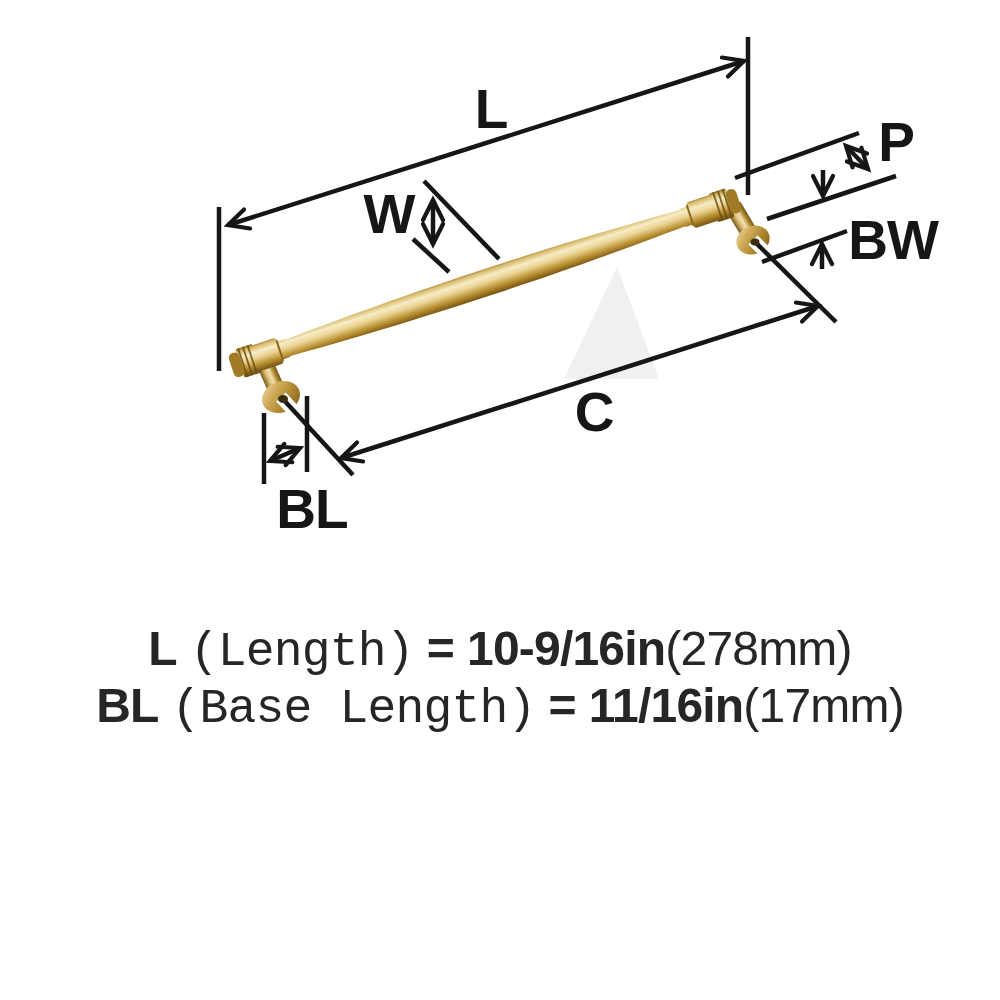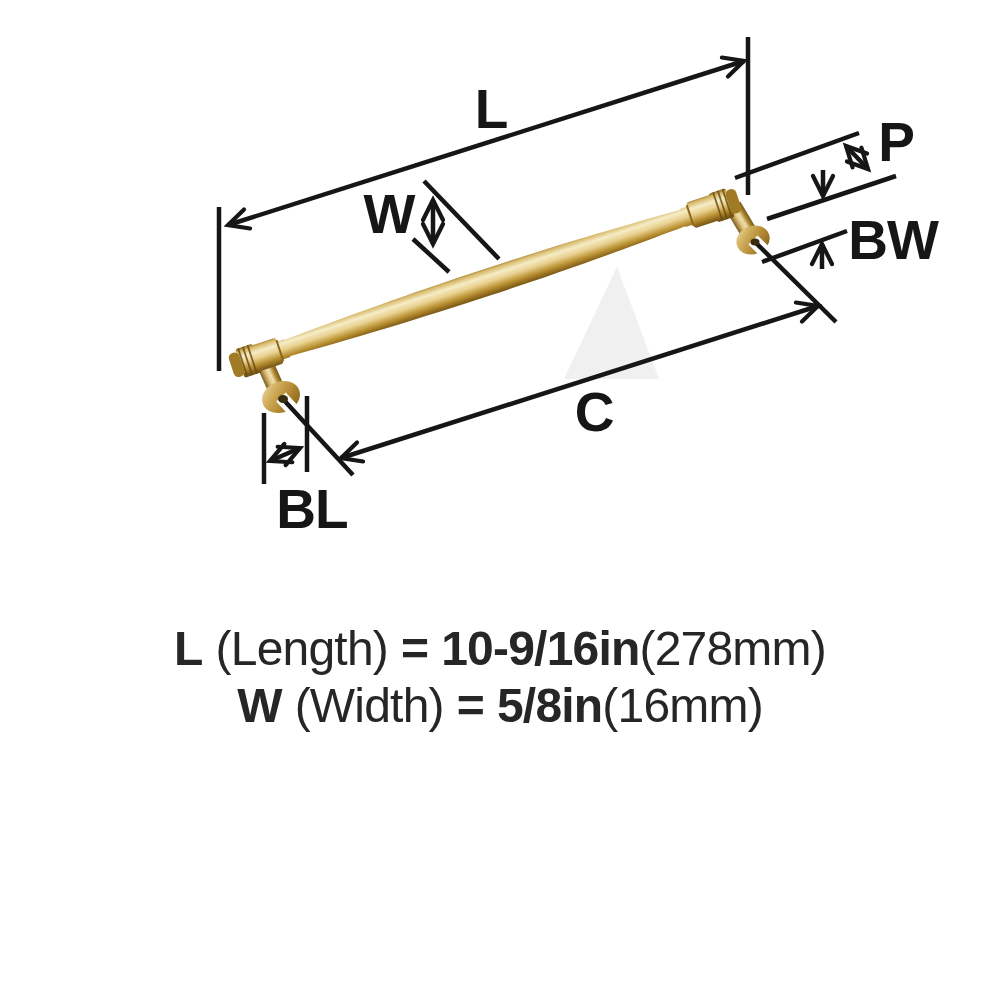--- a/index.html
+++ b/index.html
@@ -15,21 +15,21 @@
   .spec-list{
     position:absolute;left:0;top:620px;width:1000px;
     text-align:center;color:#262626;
   }
   .spec-row{
     height:57px;line-height:57px;font-size:48px;letter-spacing:-0.8px;
     white-space:nowrap;
   }
   .spec-row .b{font-weight:700;}
   .spec-row .r{font-weight:400;}
-  .spec-row .sname{margin:0 13px;}
+  .spec-row .sname{margin:0 13px;font-family:Liberation Mono, monospace;}
   .spec-row .seq{margin-right:13px;}
 </style>
 </head>
 <body>
 
 <div class="canvas">
 
   <svg class="diagram-svg" width="1000" height="612" viewBox="0 0 1000 612">
     <defs>
       <marker id="ah" markerUnits="userSpaceOnUse" markerWidth="38" markerHeight="34" refX="26" refY="14" orient="auto-start-reverse">
@@ -156,16 +156,16 @@
     <text class="dim-label" x="491" y="128" text-anchor="middle">L</text>
     <text class="dim-label" x="389" y="233" text-anchor="middle">W</text>
     <text class="dim-label" x="896" y="161" text-anchor="middle">P</text>
     <text class="dim-label" x="893" y="259" text-anchor="middle">BW</text>
     <text class="dim-label" x="594" y="431" text-anchor="middle">C</text>
     <text class="dim-label" x="312" y="528" text-anchor="middle">BL</text>
   </svg>
 
   <div class="spec-list">
     <div class="spec-row"><span class="b">L</span><span class="r sname">(Length)</span><span class="b seq">=</span><span class="b">10-9/16in</span><span class="r">(278mm)</span></div>
-    <div class="spec-row"><span class="b">W</span><span class="r sname">(Width)</span><span class="b seq">=</span><span class="b">5/8in</span><span class="r">(16mm)</span></div>
+    <div class="spec-row"><span class="b">BL</span><span class="r sname">(Base Length)</span><span class="b seq">=</span><span class="b">11/16in</span><span class="r">(17mm)</span></div>
   </div>
 
 </div>
 
 </body></html>

